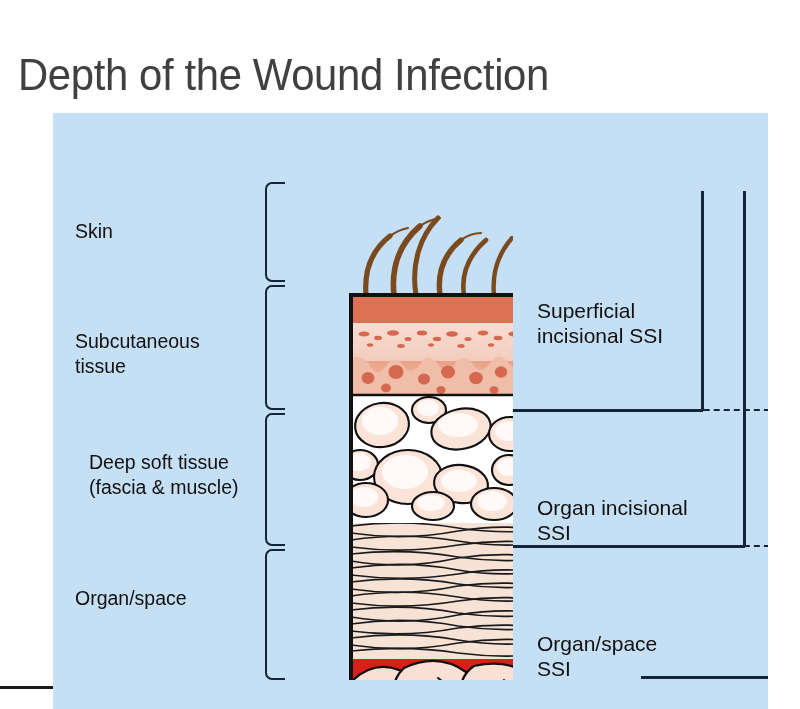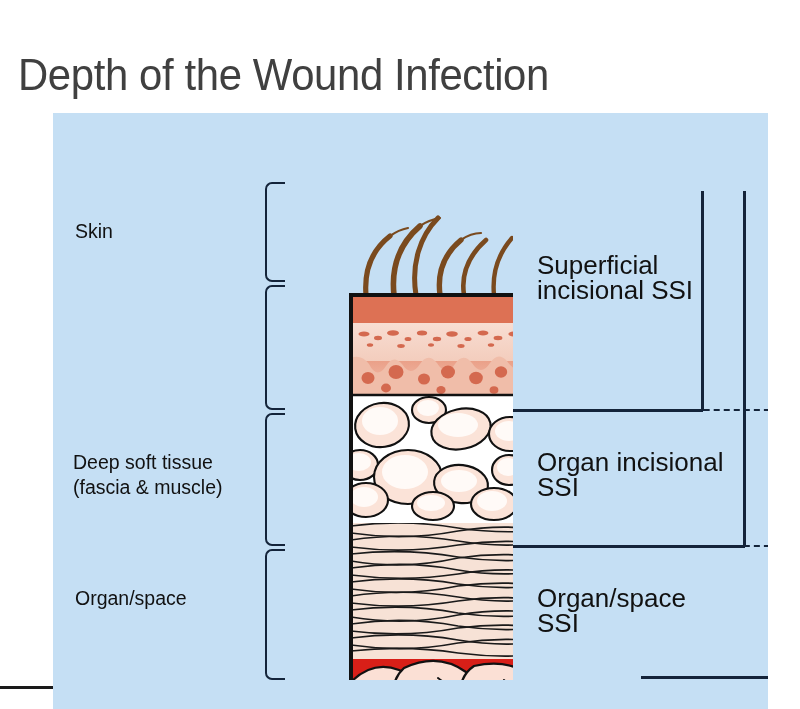--- a/index.html
+++ b/index.html
@@ -56,31 +56,32 @@
   .layer-label {
     position: absolute;
     color: #111111;
     font-size: 19.5px;
     line-height: 25px;
     font-family: "Liberation Sans", sans-serif;
     white-space: pre-line;
   }
   #label-skin          { left: 22px;  top: 106px; }
   #label-subcutaneous  { left: 22px;  top: 216px; }
-  #label-deep-soft     { left: 20px;  top: 337px; }
+  #label-deep-soft     { left: 36px;  top: 337px; }
   #label-organ-space   { left: 22px;  top: 473px; }
 
   
   .ssi-label {
     position: absolute;
     color: #111111;
-    font-size: 26px;
+    font-size: 21px;
     line-height: 25px;
     font-family: "Liberation Sans", sans-serif;
     white-space: pre-line;
+    margin-top: 45px;
   }
   #label-superficial-ssi { left: 484px; top: 140px; }
   #label-deep-ssi        { left: 484px; top: 337px; }
   #label-organ-ssi       { left: 484px; top: 473px; }
 
   
   .layer-bracket {
     position: absolute;
     left: 212px;
     width: 20px;
@@ -133,20 +134,22 @@
 </head>
 <body>
 
 <div id="slide-title">Depth of the Wound Infection</div>
 
 <div id="bottom-rule"></div>
 
 <div id="diagram-panel">
 
   <div class="layer-label" id="label-skin">Skin</div>
+  <div class="layer-label" id="label-subcutaneous">Subcutaneous
+tissue</div>
   <div class="layer-label" id="label-deep-soft">Deep soft tissue
 (fascia &amp; muscle)</div>
   <div class="layer-label" id="label-organ-space">Organ/space</div>
 
   <div class="layer-bracket" id="bracket-skin"></div>
   <div class="layer-bracket" id="bracket-subcutaneous"></div>
   <div class="layer-bracket" id="bracket-deep-soft"></div>
   <div class="layer-bracket" id="bracket-organ-space"></div>
 
   <div id="anatomy-illustration">

